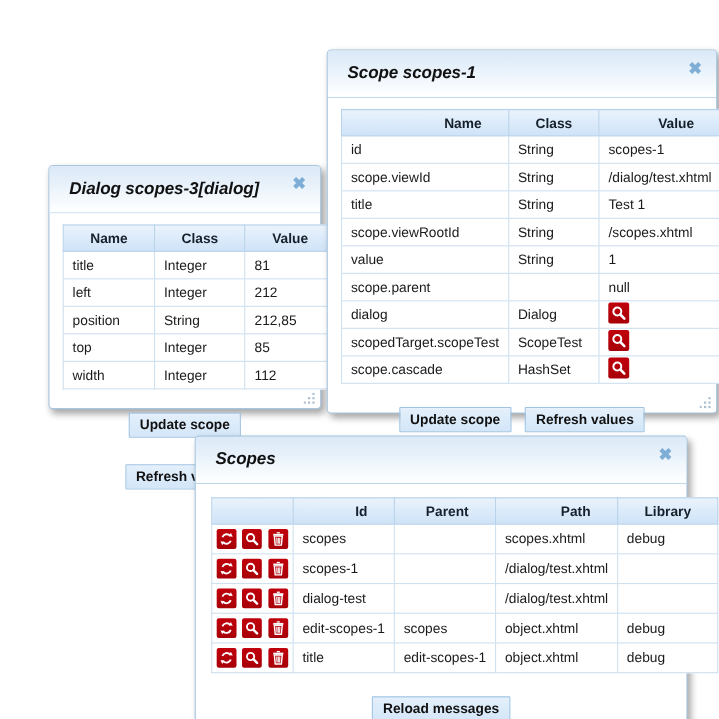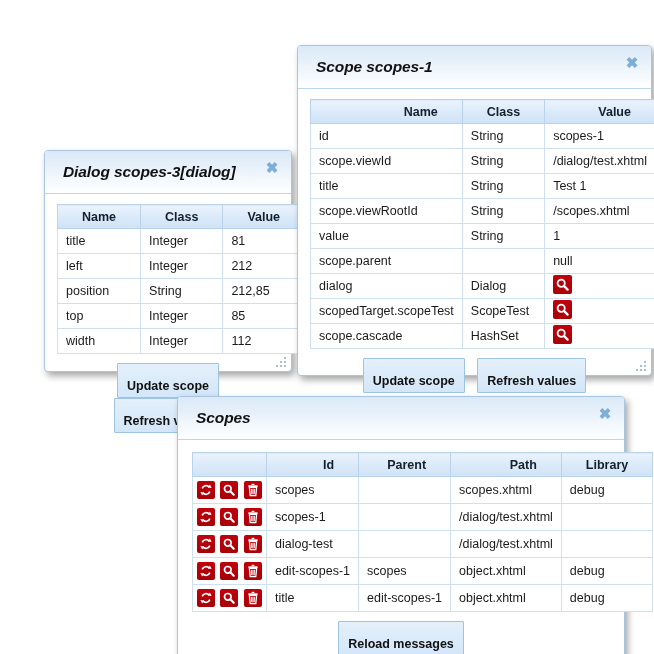--- a/index.html
+++ b/index.html
@@ -97,22 +97,22 @@
     padding: 9px 0 4px 0;
   }
   .btn {
     display: inline-block;
     background: linear-gradient(to bottom, #e4f0fb 0%, #d3e6f8 100%);
     border: 1px solid #9ec4e4;
     color: #111111;
     font-size: 12.5px;
     font-weight: bold;
     font-family: "Liberation Sans", sans-serif;
-    padding: 15px 9px 4px 9px;
-    margin: 0 4px;
+    padding: 3px 9px 4px 9px;
+    margin: 12px 4px;
     cursor: pointer;
     border-radius: 1px;
     white-space: nowrap;
     text-align: right;
   }
 
   
   .icon-cell {
     text-align: center !important;
     padding: 2px 3px !important;

